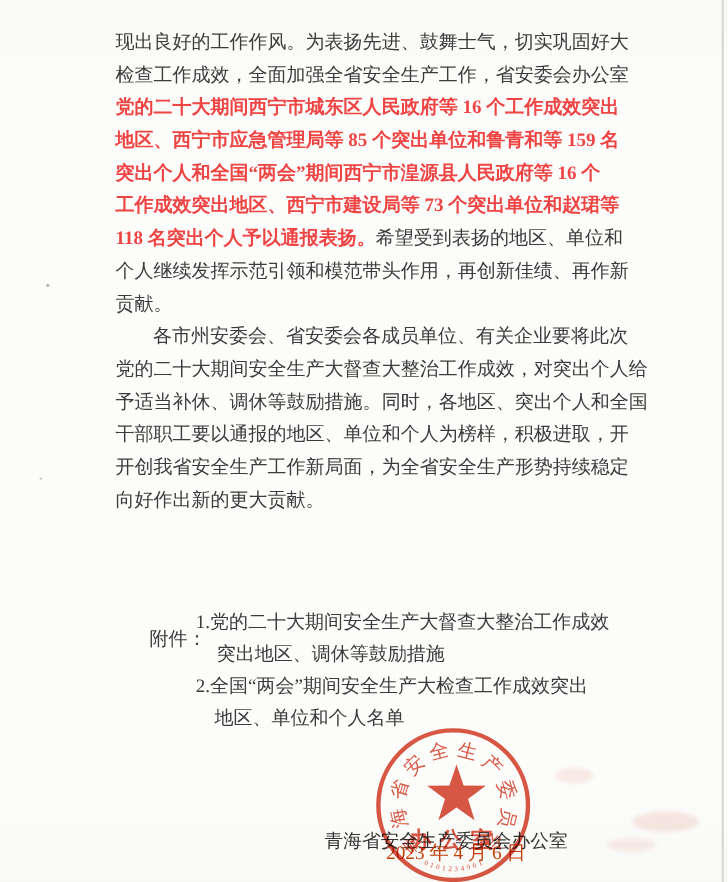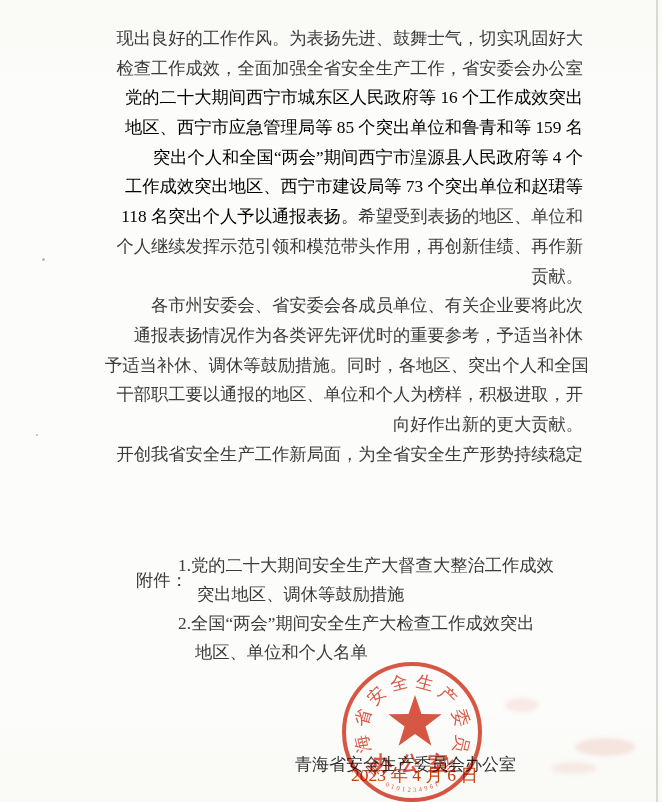--- a/index.html
+++ b/index.html
@@ -11,22 +11,22 @@
   
   .scan-edge{position:absolute;top:0;bottom:0;width:2px;background:#d9d9d4;}
   .scan-tint{position:absolute;left:0;top:0;right:0;bottom:0;
     background:linear-gradient(180deg,rgba(240,240,236,.25),rgba(255,255,255,0) 12%,rgba(255,255,255,0) 88%,rgba(242,242,238,.3));
     pointer-events:none;}
   #body-text{
     position:absolute;left:105px;top:24px;width:478px;
     font-size:17.3px;line-height:29.7px;color:#3b3b3b;
     letter-spacing:0px;white-space:nowrap;
   }
-  .doc-line{height:29.7px;text-align:right;}
-  .doc-line .b{font-weight:400;color:#000000;}
+  .doc-line{height:29.7px;}
+  .doc-line .b{font-weight:700;color:#ef4444;}
   .doc-line.indent{padding-left:34px;}
   #attachment{position:absolute;left:0;top:0;font-size:17.3px;color:#3b3b3b;white-space:nowrap;}
   #attachment .att-label{position:absolute;left:136px;top:568px;}
   .att-line{position:absolute;height:29.7px;text-align:center;}
   .att-0{left:178px;top:553px;}
   .att-1{left:197px;top:582px;}
   .att-2{left:178px;top:611px;}
   .att-3{left:195px;top:640px;}
   #signature{position:absolute;left:295px;top:733px;font-size:17px;color:#333;white-space:nowrap;margin-top:20px;}
   #doc-date{position:absolute;left:351px;top:763px;font-size:17.5px;color:#c2410c;white-space:nowrap;}
@@ -43,31 +43,31 @@
 <div class="scan-tint"></div>
 <div class="scan-edge" style="left:656px;"></div>
 <div class="speck" style="left:42px;top:258px;width:3px;height:3px;"></div>
 <div class="speck" style="left:36px;top:434px;width:2px;height:2px;"></div>
 
 <div id="body-text">
     <div class="doc-line"><span>现出良好的工作作风。为表扬先进、鼓舞士气，切实巩固好大</span></div>
     <div class="doc-line"><span>检查工作成效，全面加强全省安全生产工作，省安委会办公室</span></div>
     <div class="doc-line"><span class="b">党的二十大期间西宁市城东区人民政府等 16 个工作成效突出</span></div>
     <div class="doc-line"><span class="b">地区、西宁市应急管理局等 85 个突出单位和鲁青和等 159 名</span></div>
-    <div class="doc-line"><span class="b">突出个人和全国“两会”期间西宁市湟源县人民政府等 4 个</span></div>
+    <div class="doc-line"><span class="b">突出个人和全国“两会”期间西宁市湟源县人民政府等 16 个</span></div>
     <div class="doc-line"><span class="b">工作成效突出地区、西宁市建设局等 73 个突出单位和赵珺等</span></div>
     <div class="doc-line"><span class="b">118 名突出个人予以通报表扬。</span><span>希望受到表扬的地区、单位和</span></div>
     <div class="doc-line"><span>个人继续发挥示范引领和模范带头作用，再创新佳绩、再作新</span></div>
     <div class="doc-line"><span>贡献。</span></div>
     <div class="doc-line indent"><span>各市州安委会、省安委会各成员单位、有关企业要将此次</span></div>
-    <div class="doc-line"><span>通报表扬情况作为各类评先评优时的重要参考，予适当补休</span></div>
+    <div class="doc-line"><span>党的二十大期间安全生产大督查大整治工作成效，对突出个人给</span></div>
     <div class="doc-line"><span>予适当补休、调休等鼓励措施。同时，各地区、突出个人和全国</span></div>
     <div class="doc-line"><span>干部职工要以通报的地区、单位和个人为榜样，积极进取，开</span></div>
+    <div class="doc-line"><span>开创我省安全生产工作新局面，为全省安全生产形势持续稳定</span></div>
     <div class="doc-line"><span>向好作出新的更大贡献。</span></div>
-    <div class="doc-line"><span>开创我省安全生产工作新局面，为全省安全生产形势持续稳定</span></div>
   </div>
 
 <div id="attachment">
   <span class="att-label">附件：</span>
 <div class="att-line att-0">1.党的二十大期间安全生产大督查大整治工作成效</div>
     <div class="att-line att-1">突出地区、调休等鼓励措施</div>
     <div class="att-line att-2">2.全国“两会”期间安全生产大检查工作成效突出</div>
     <div class="att-line att-3">地区、单位和个人名单</div>
   </div>
 

